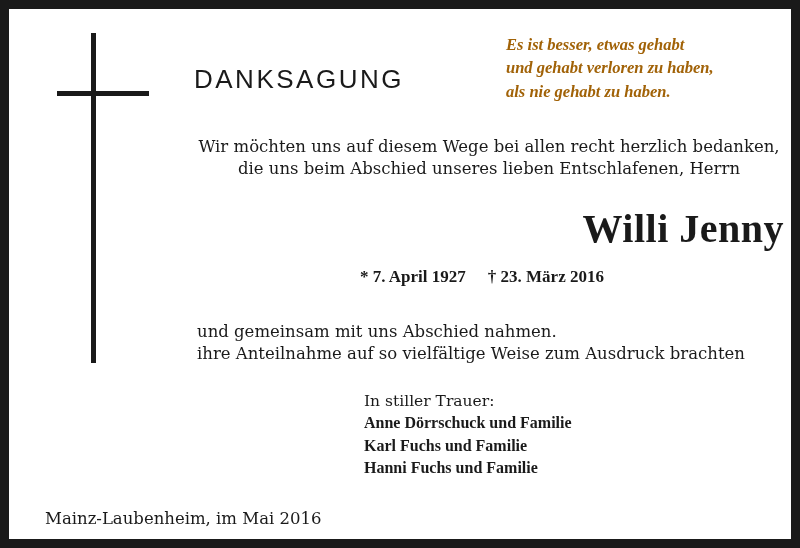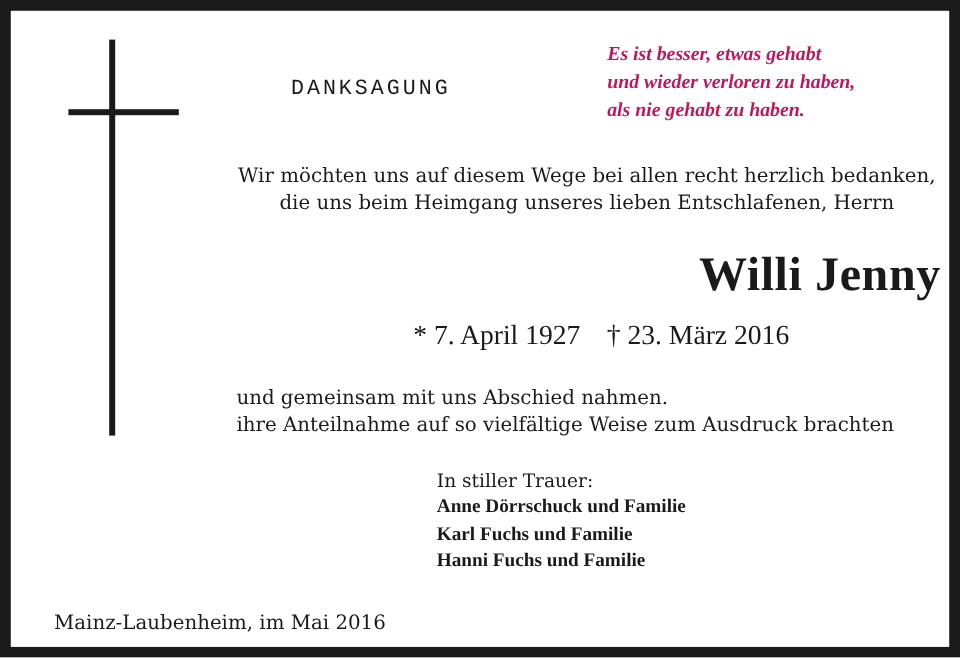--- a/index.html
+++ b/index.html
@@ -48,37 +48,37 @@
     height: 5px;
     background: #1a1a1a;
   }
 
   
   .danksagung {
     position: absolute;
     left: 185px;
     top: 55px;
     width: 230px;
-    text-align: center;
-    font-size: 18px;
+    text-align: left;
+    font-size: 26px;
     letter-spacing: 2.5px;
-    font-family: Liberation Mono, monospace;
+    font-family: Liberation Sans, sans-serif;
     color: #1a1a1a;
   }
 
   .motto {
     position: absolute;
     left: 497px;
     top: 24px;
     width: 270px;
     font-style: italic;
     font-weight: bold;
     font-size: 16.5px;
     line-height: 1.42;
-    color: #be185d;
+    color: #a16207;
   }
   .motto div { white-space: nowrap; }
 
   
   .intro {
     position: absolute;
     left: 185px;
     top: 127px;
     width: 590px;
     font-size: 18px;
@@ -95,26 +95,26 @@
     top: 196px;
     width: 590px;
     text-align: right;
     font-size: 40px;
     font-weight: bold;
     letter-spacing: 0.5px;
   }
 
   .dates {
     position: absolute;
-    left: 197px;
+    left: 178px;
     top: 258px;
     width: 590px;
     text-align: center;
-    font-size: 23px;
-    font-weight: normal;
+    font-size: 17px;
+    font-weight: bold;
   }
   .dates .sep { display: inline-block; width: 22px; }
 
   .closing {
     position: absolute;
     left: 188px;
     top: 312px;
     width: 600px;
     font-size: 16.5px;
     line-height: 1.35;
@@ -157,27 +157,27 @@
 
     <div class="cross">
       <div class="vert"></div>
       <div class="horiz"></div>
     </div>
 
     <div class="danksagung">DANKSAGUNG</div>
 
     <div class="motto">
       <div>Es ist besser, etwas gehabt</div>
-      <div>und wieder verloren zu haben,</div>
+      <div>und gehabt verloren zu haben,</div>
       <div>als nie gehabt zu haben.</div>
     </div>
 
     <div class="intro">
       <div>Wir möchten uns auf diesem Wege bei allen recht herzlich bedanken,</div>
-      <div>die uns beim Heimgang unseres lieben Entschlafenen, Herrn</div>
+      <div>die uns beim Abschied unseres lieben Entschlafenen, Herrn</div>
     </div>
 
     <div class="name">Willi Jenny</div>
 
     <div class="dates">
       <span>* 7.  April 1927</span><span class="sep"></span><span>† 23. März 2016</span>
     </div>
 
     <div class="closing">
       <div>und gemeinsam mit uns Abschied nahmen.</div>

